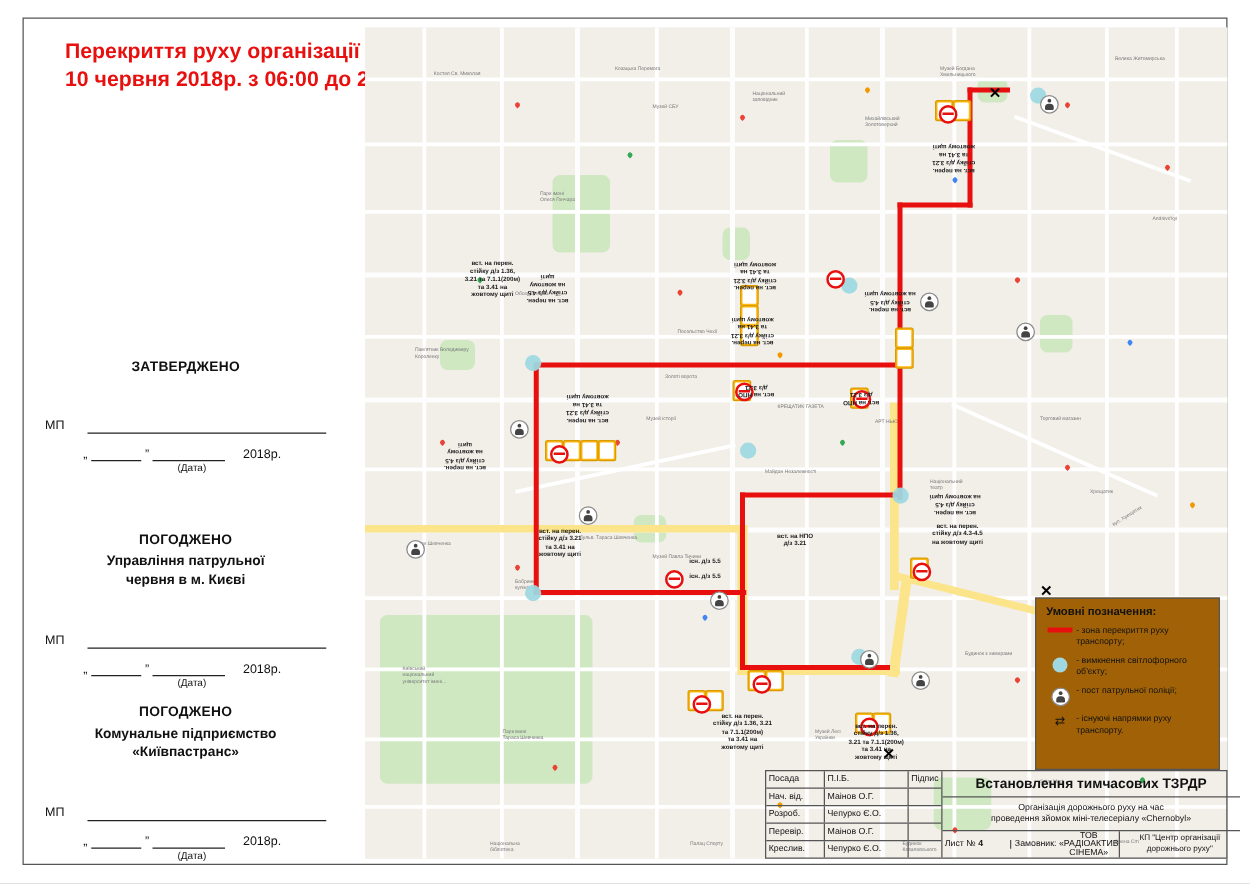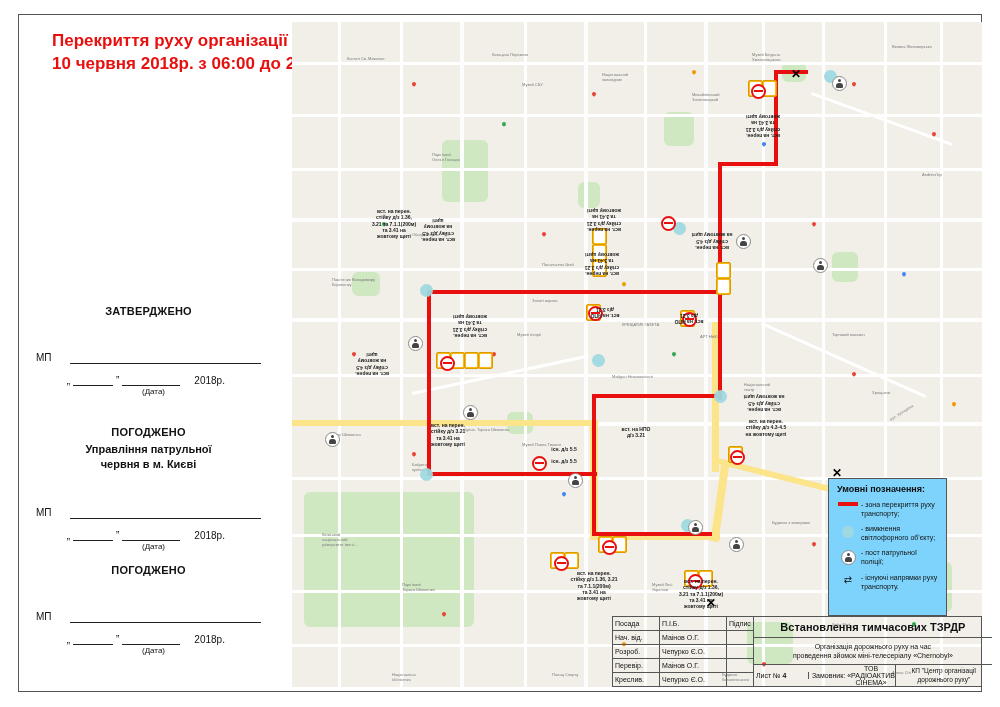--- a/index.html
+++ b/index.html
@@ -62,22 +62,22 @@
     position:absolute;width:13px;height:13px;border-radius:50%;background:#9fd8e0;opacity:.95;
   }
   .xmark{position:absolute;color:#000;font-size:12px;font-weight:bold;line-height:1;}
   .callout{
     position:absolute;font-size:5px;color:#1a1a1a;line-height:1.25;white-space:pre-line;
     font-weight:bold;text-align:center;
   }
   .callout.rot{transform:rotate(180deg);}
   
   #legend{
-    position:absolute;left:828px;top:478px;width:119px;height:138px;
-    background:#7dd3fc;border:1px solid #555;box-sizing:border-box;padding:5px 6px;
+    position:absolute;left:828px;top:478px;width:148px;height:138px;
+    background:#a16207;border:1px solid #555;box-sizing:border-box;padding:5px 6px;
   }
   #legend h4{margin:0 0 6px 2px;font-size:9px;font-weight:bold;color:#111;}
   .lgrow{display:flex;align-items:flex-start;margin-bottom:6px;}
   .lgicon{width:26px;flex:0 0 26px;display:flex;align-items:center;justify-content:center;padding-top:2px;}
   .lgtext{font-size:7px;line-height:1.3;color:#111;}
   .lg-line{width:20px;height:4px;background:#e8100f;}
   .lg-circ{width:12px;height:12px;border-radius:50%;background:#9fd8e0;}
   .lg-cop{width:13px;height:13px;border-radius:50%;background:#fff;border:1px solid #8a8a8a;position:relative;}
   .lg-cop:before{content:"";position:absolute;left:5px;top:2px;width:3px;height:3px;border-radius:50%;background:#444;}
   .lg-cop:after{content:"";position:absolute;left:3px;top:6px;width:7px;height:5px;border-radius:3px 3px 1px 1px;background:#444;}
@@ -464,21 +464,21 @@
 
     <div class="lgrow">
       <div class="lgicon">
           <div class="lg-arrows">⇄</div>
         </div>
       <div class="lgtext">- існуючі напрямки
 руху транспорту.</div>
     </div>
   </div>
 
-  <div class="approve" style="left:36px;top:288px;margin-top:17px;">
+  <div class="approve" style="left:36px;top:288px;">
     <div class="hd">ЗАТВЕРДЖЕНО</div>
     <div class="sigrow">
       <div class="mp">МП</div>
       <div class="sigline"></div>
     </div>
     <div class="datrow">
       <div class="q1">„</div>
       <div class="dline"></div>
       <div class="q2">”</div>
       <div class="dline2"></div>
@@ -500,20 +500,22 @@
       <div class="dline"></div>
       <div class="q2">”</div>
       <div class="dline2"></div>
       <div class="yr">2018р.</div>
     </div>
     <div class="datecap">(Дата)</div>
   </div>
 
   <div class="approve" style="left:36px;top:564px;">
     <div class="hd">ПОГОДЖЕНО</div>
+    <div class="org" style="white-space:pre-line;">Комунальне підприємство
+«Київпастранс»</div>
     <div class="sigrow">
       <div class="mp">МП</div>
       <div class="sigline"></div>
     </div>
     <div class="datrow">
       <div class="q1">„</div>
       <div class="dline"></div>
       <div class="q2">”</div>
       <div class="dline2"></div>
       <div class="yr">2018р.</div>

